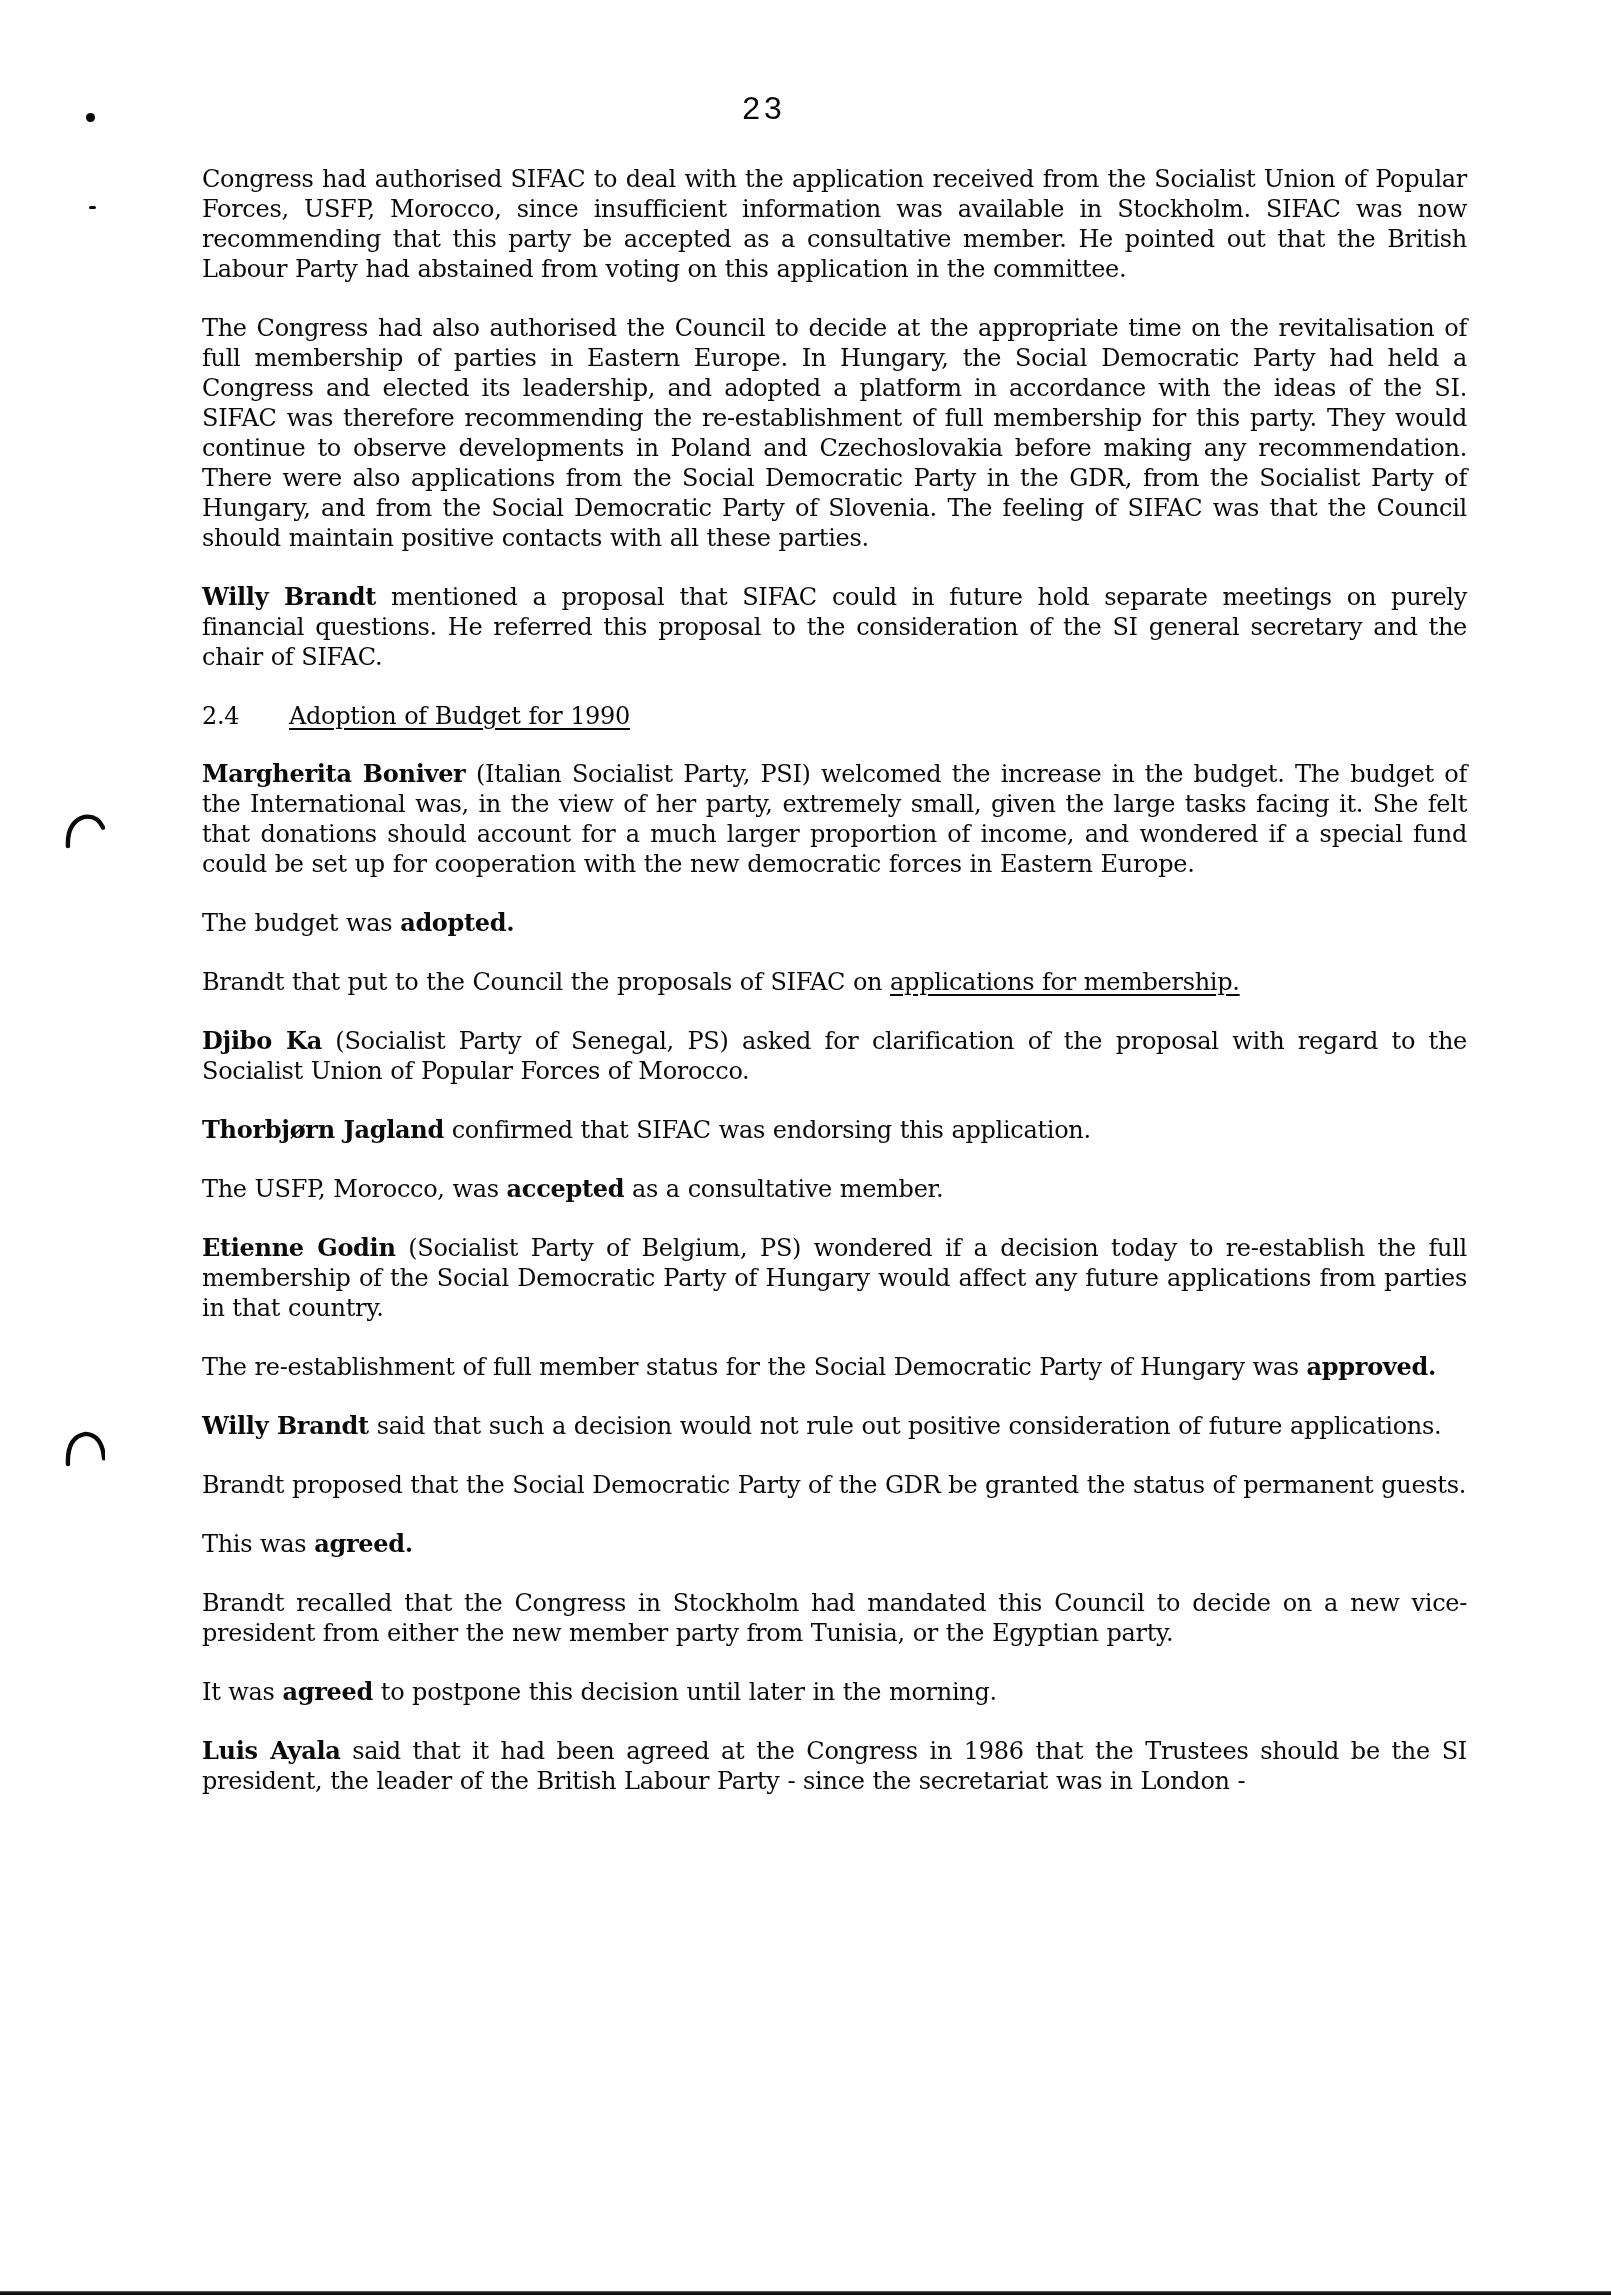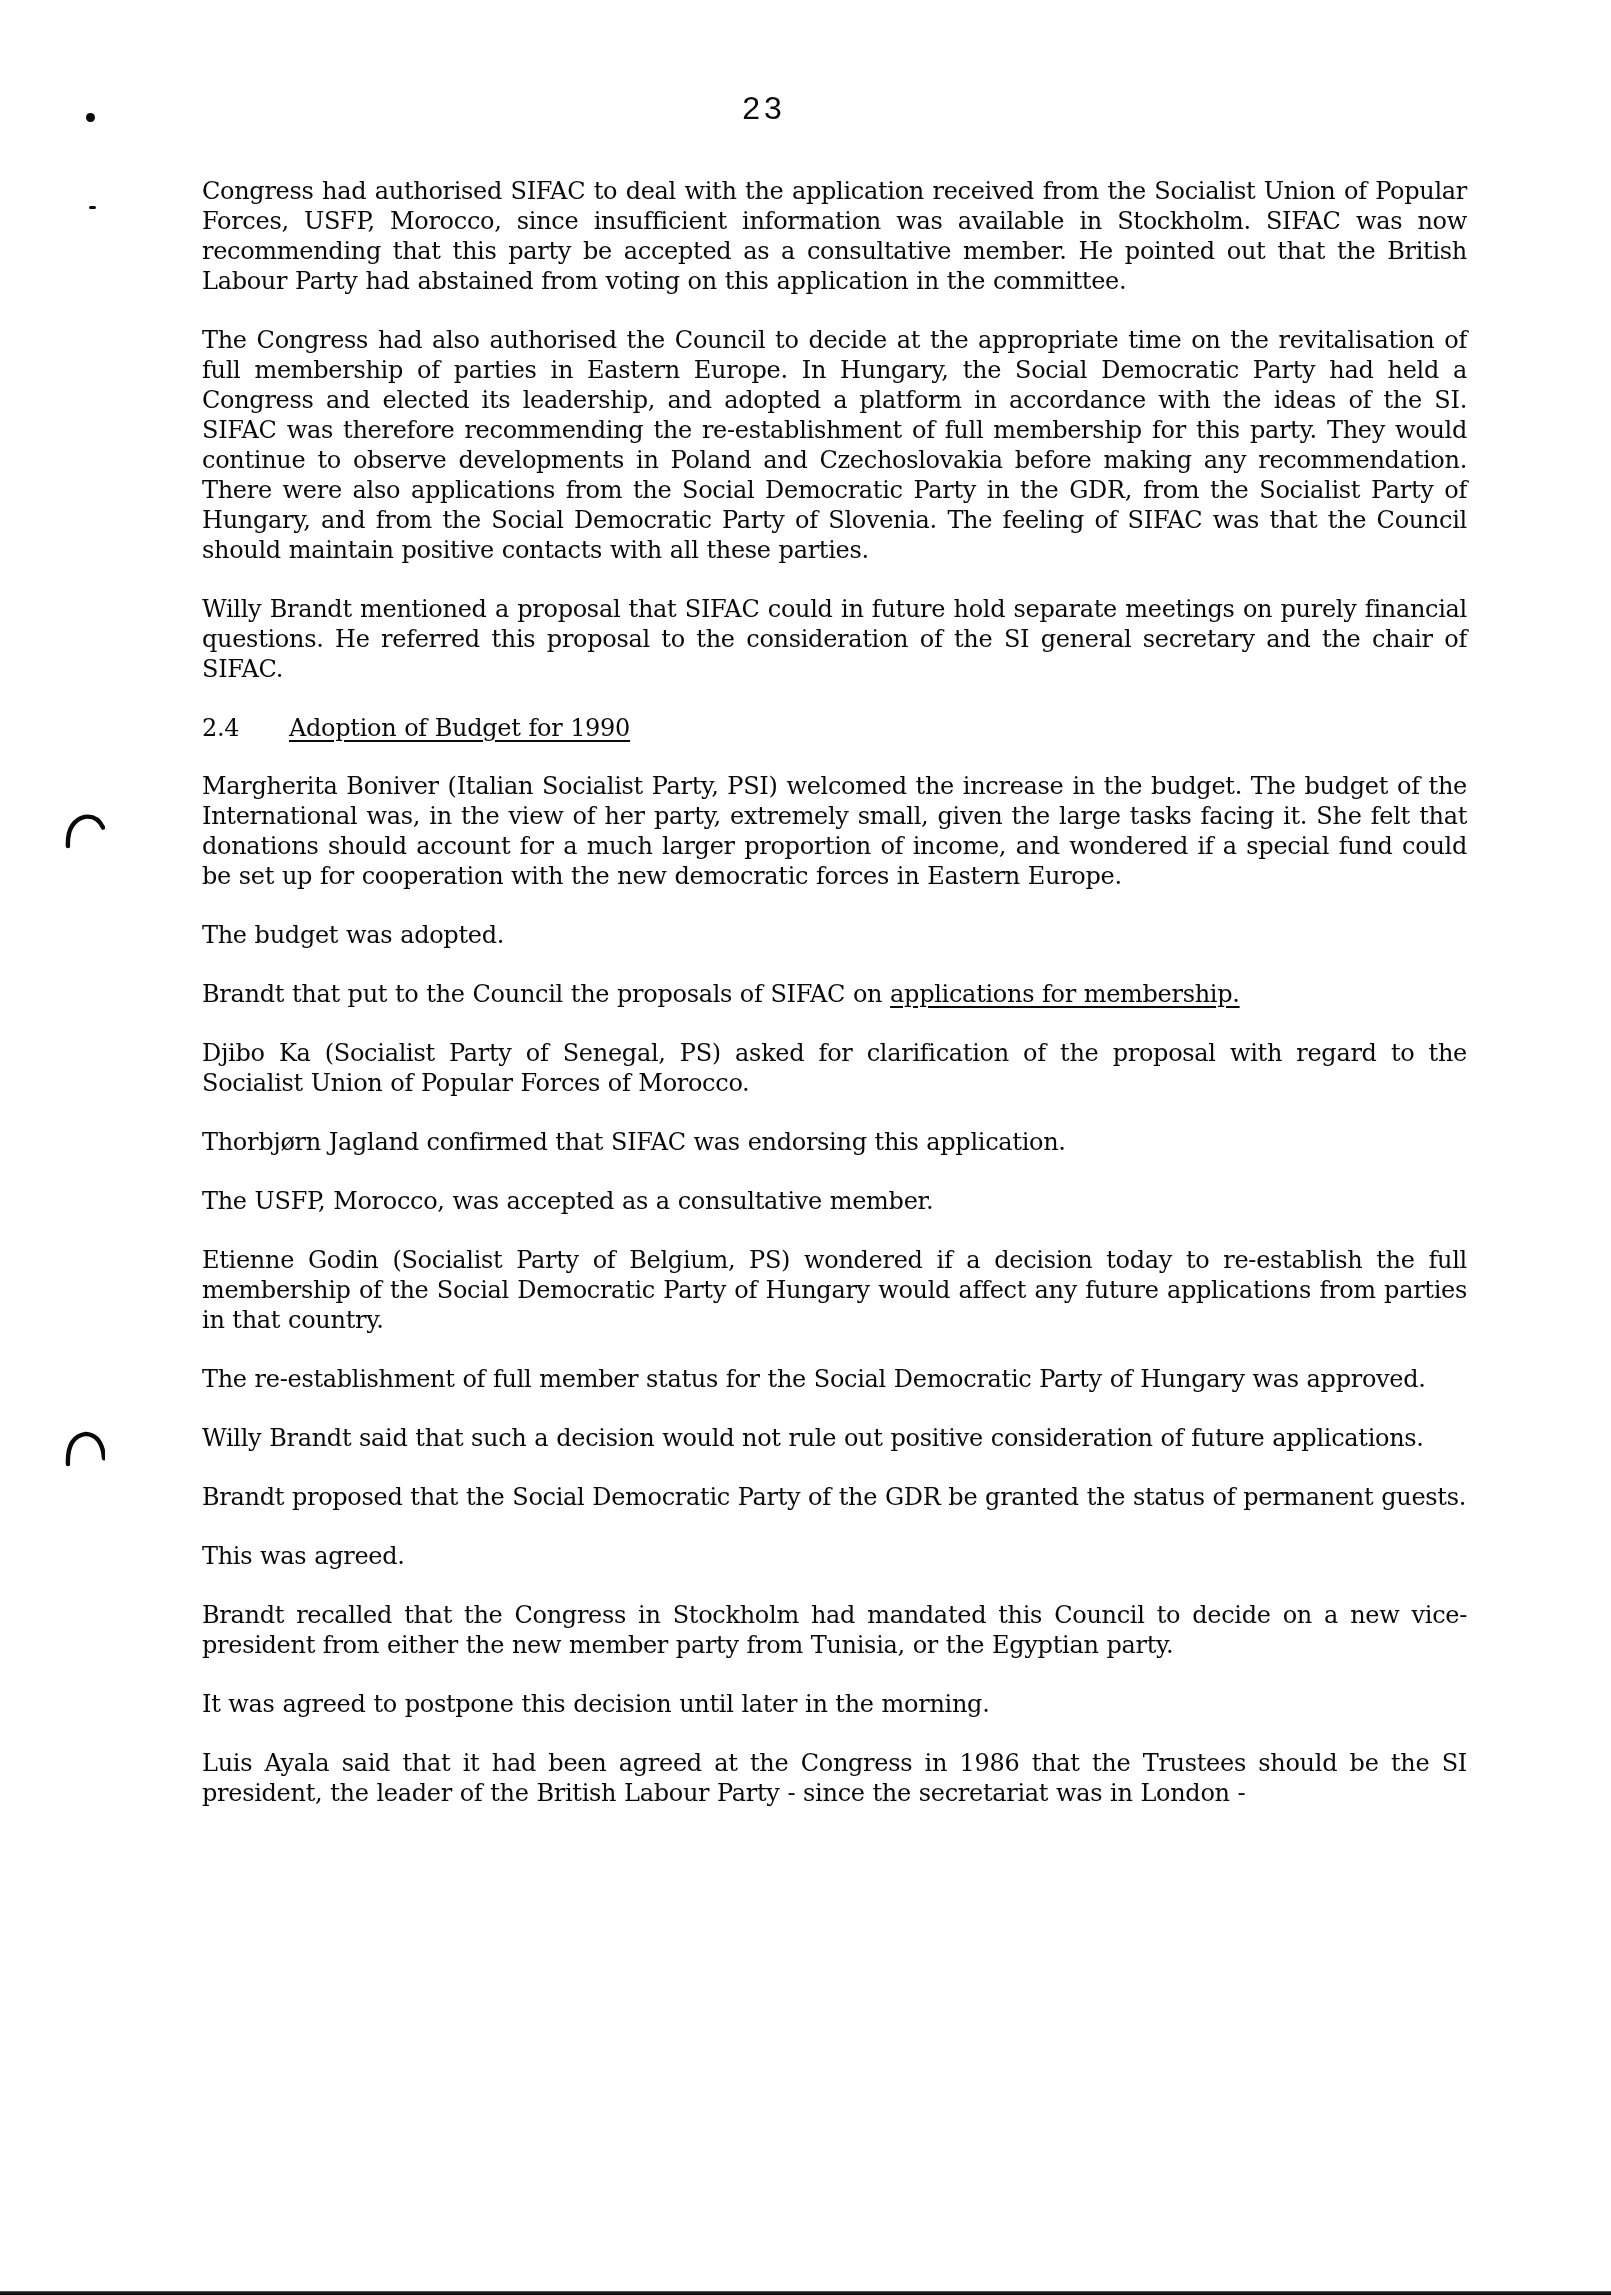--- a/index.html
+++ b/index.html
@@ -16,22 +16,22 @@
   }
   .margin-dot { position: absolute; left: 86px; top: 113px; width: 8.8px; height: 8.8px; border-radius: 50%; background: #0a0a0a; }
   .margin-dash { position: absolute; left: 89px; top: 206px; width: 6.9px; height: 2.9px; border-radius: 1.5px; background: #0a0a0a; }
   .punch-hole { position: absolute; width: 40px; height: 40px; }
   .punch-hole svg { width: 100%; height: 100%; display: block; }
   .body-text {
     position: absolute; left: 202px; top: 164px; width: 1265px;
     font-size: 24px; line-height: 30px;
     letter-spacing: -0.3px; word-spacing: 0.5px;
   }
-  .para { margin: 12px 0 29px 0; text-align: justify; }
-  .para b, .para .bold { font-weight: normal; }
+  .para { margin: 0 0 29px 0; text-align: justify; }
+  .para b, .para .bold { font-weight: bold; }
   .para .ul { text-decoration: underline; text-decoration-thickness: 2px; text-underline-offset: 3.9px; }
   .section-heading { margin: 0 0 27.5px 0; display: flex; }
   .section-heading .num { width: 87px; flex: none; }
   .section-heading .title { text-decoration: underline; text-decoration-thickness: 2px; text-underline-offset: 3.9px; }
   .bottom-edge {
     position: absolute; left: 0; right: 0; top: 2292px; height: 3.9px;
     background: linear-gradient(#222, #000);
   }
   .bottom-edge-thin { position: absolute; left: 0; right: 0; top: 2291px; height: 1px; background: #555; }
 </style>

